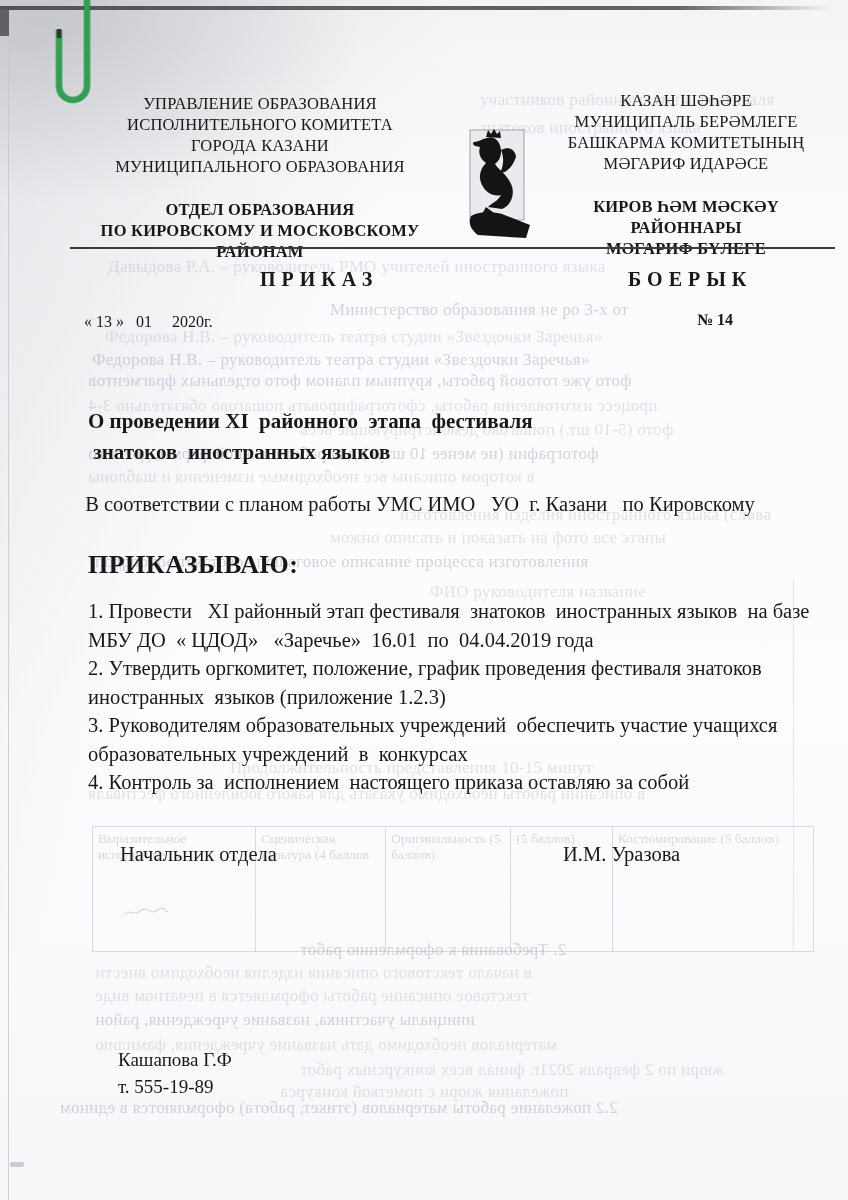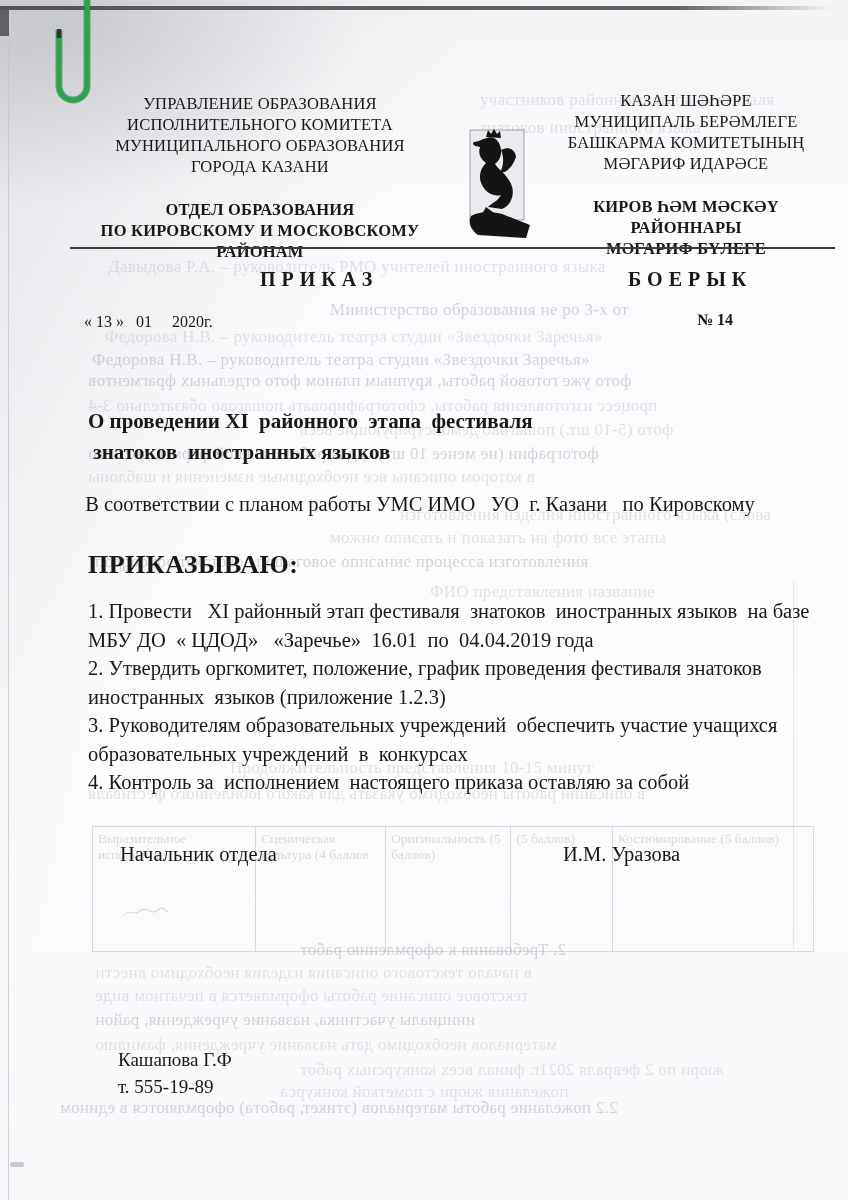--- a/index.html
+++ b/index.html
@@ -73,21 +73,21 @@
   <div class="bl" style="top:327px;left:105px;">Федорова Н.В. – руководитель театра студии «Звездочки Заречья»</div>
   <div class="bl d" style="top:350px;left:92px;">Федорова Н.В. – руководитель  театра  студии «Звездочки  Заречья»</div>
   <div class="bl m d" style="top:371px;left:88px;">фото уже готовой работы, крупным планом фото отдельных фрагментов</div>
   <div class="bl m" style="top:396px;left:88px;">процесс изготовления работы, сфотографировать пошагово обязательно 3-4</div>
   <div class="bl m" style="top:420px;left:300px;">фото (5-10 шт.) пошагово демонстрирующие весь</div>
   <div class="bl m d" style="top:444px;left:88px;">фотографии (не менее 10 штук) для работ сложной формы, до этого</div>
   <div class="bl m" style="top:467px;left:88px;">в котором описаны все необходимые изменения и шаблоны</div>
   <div class="bl" style="top:505px;left:400px;">изготовления изделия иностранного языка (слова</div>
   <div class="bl" style="top:528px;left:330px;">можно описать и показать на фото все этапы</div>
   <div class="bl d" style="top:552px;left:95px;">подробное  текстовое  пошаговое  описание  процесса  изготовления</div>
-  <div class="bl" style="top:582px;left:430px;">ФИО представления       название</div>
+  <div class="bl" style="top:582px;left:430px;">ФИО руководителя       название</div>
   <div class="bl" style="top:758px;left:230px;">Продолжительность представления 10-15 минут</div>
   <div class="bl m" style="top:784px;left:88px;">в описании работы необходимо указать для какого юбилейного фестиваля</div>
   <div class="bl-vline abs"></div>
 
   <div class="bl-table abs">
     <div class="bl-cell" style="width:160px;">Выразительное исполнение (5</div>
     <div class="bl-cell" style="width:125px;">Сценическая культура (4 баллов</div>
     <div class="bl-cell" style="width:120px;">Оригинальность (5 баллов)</div>
     <div class="bl-cell" style="width:95px;">(5 баллов)</div>
     <div class="bl-cell" style="width:200px;border-right:none;">Костюмирование (5 баллов)</div>
@@ -98,22 +98,22 @@
   <div class="bl m" style="top:986px;left:95px;">текстовое описание работы оформляется в печатном виде</div>
   <div class="bl m d" style="top:1010px;left:95px;">инициалы участника, название учреждения, район</div>
   <div class="bl m" style="top:1035px;left:95px;">материалов необходимо дать название учреждения, фамилию</div>
   <div class="bl m" style="top:1060px;left:300px;">жюри по 2 февраля 2021г.   финал всех конкурсных работ</div>
   <div class="bl m" style="top:1082px;left:280px;">пожелания жюри с пометкой конкурса</div>
   <div class="bl m d" style="top:1098px;left:60px;">2.2 пожелание работы материалов (этикет, работа) оформляются в едином</div>
 
   <div class="abs hdr hdr-left ctr">
     <div>УПРАВЛЕНИЕ ОБРАЗОВАНИЯ</div>
     <div>ИСПОЛНИТЕЛЬНОГО КОМИТЕТА</div>
+    <div>ГОРОДА КАЗАНИ</div>
     <div>МУНИЦИПАЛЬНОГО ОБРАЗОВАНИЯ</div>
-    <div>ГОРОДА КАЗАНИ</div>
     <div class="hdr-block2">
       <div>ОТДЕЛ ОБРАЗОВАНИЯ</div>
       <div>ПО КИРОВСКОМУ И  МОСКОВСКОМУ</div>
       <div>РАЙОНАМ</div>
     </div>
   </div>
 
   <svg class="abs emblem" viewBox="0 0 78 110">
     <rect x="16" y="2" width="54" height="90" fill="#eaebee" stroke="#8d8d91" stroke-width="0.8"></rect>
     <g fill="#141414">

